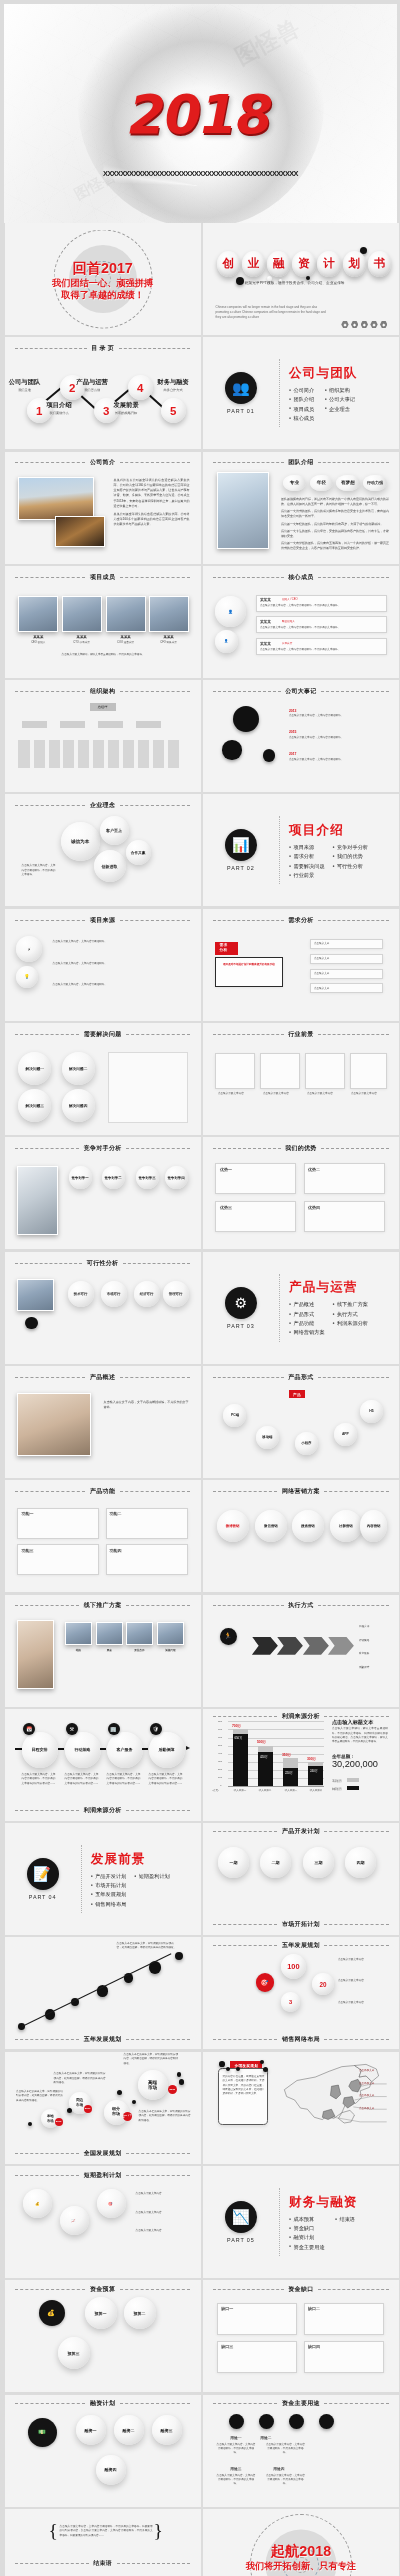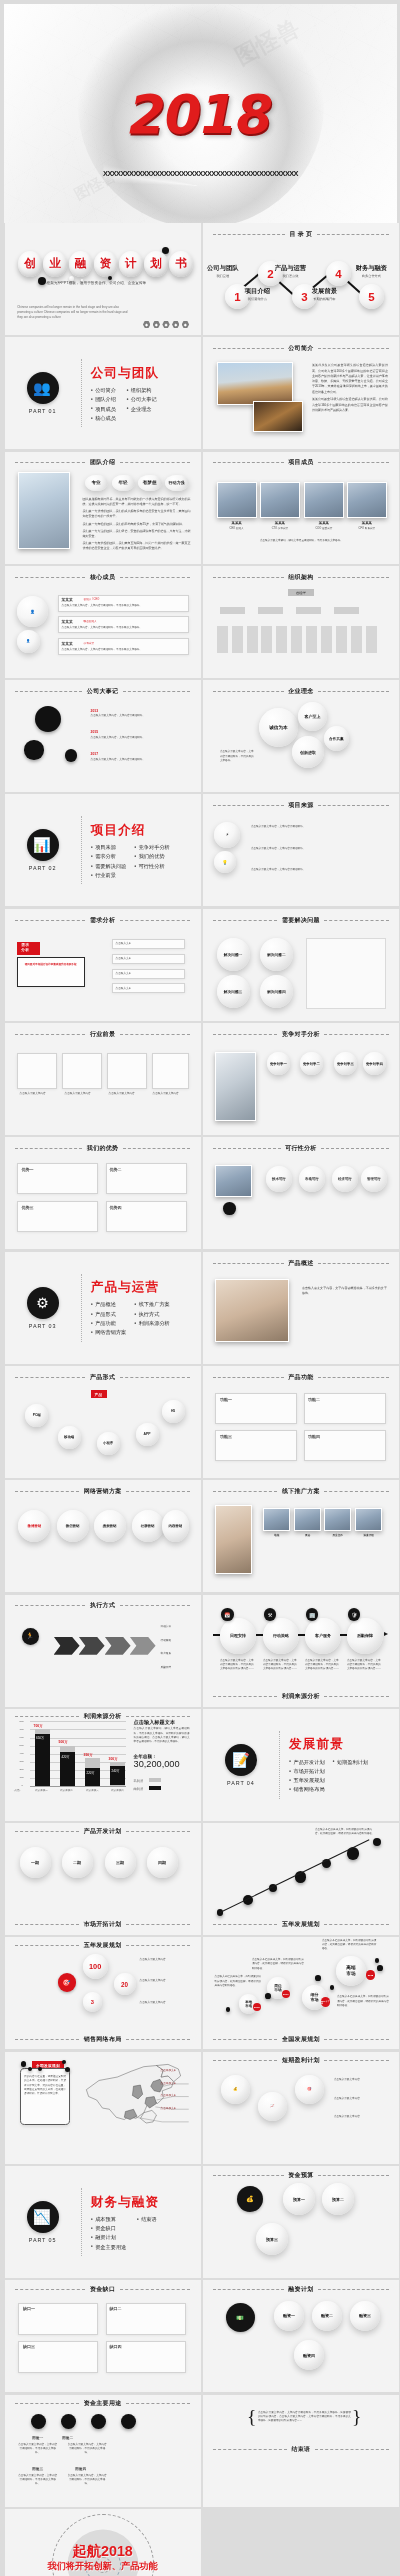--- a/index.html
+++ b/index.html
@@ -221,20 +221,35 @@
   <div class="wm">
     <span style="left:229px;top:23px;">图怪兽</span>
     <span style="left:69px;top:172px;font-size:15px;">图怪兽</span>
   </div>
   <div class="year">2018</div>
   <div class="sub">XXXXXXXXXXXXXXXXXXXXXXXXXXXXXXXXXXXXXXXXXXXXX</div>
 </div>
 
 <div id="deck">
 
+  <div class="slide">
+    <div class="poly"></div>
+    <div class="wm"></div>
+    <div class="c-rings">
+      <div class="ring r1"></div>
+        <div class="ring r2"></div>
+      <div class="ring r3"></div>
+        <div class="ring r4"></div>
+    </div>
+    <div class="cover-tx">
+      <div class="hl">回首2017</div>
+      <div class="l2">我们团结一心、顽强拼搏</div>
+      <div class="l3">取得了卓越的成绩！</div>
+    </div>
+  </div>
 
   <div class="slide">
     <div class="poly"></div>
     <div class="wm">
         <span style="left:-5.7px;top:5.7px;font-size:19.5px;">图怪兽</span>
       </div>
     <div class="dotblk" style="width:7.4px;height:7.4px;left:157px;top:23.5px;"></div>
     <div class="pearls">
       <div class="pearl">创</div>
       <div class="pearl">业</div>
@@ -1073,19 +1088,19 @@
     <div class="poly"></div>
     <div class="wm"></div>
     <div class="c-rings">
       <div class="ring r1" style="width:102px;height:102px;"></div>
       <div class="ring r2" style="width:71px;height:71px;"></div>
       <div class="ring r3"></div>
         <div class="ring r4"></div>
     </div>
     <div class="cover-tx" style="top:33px;">
       <div class="hl">起航2018</div>
-      <div class="l2">我们将开拓创新、产品功能</div>
+      <div class="l2">我们将开拓创新、只有专注</div>
 
     </div>
   </div>
 
 </div>
 
 
 </body></html>

